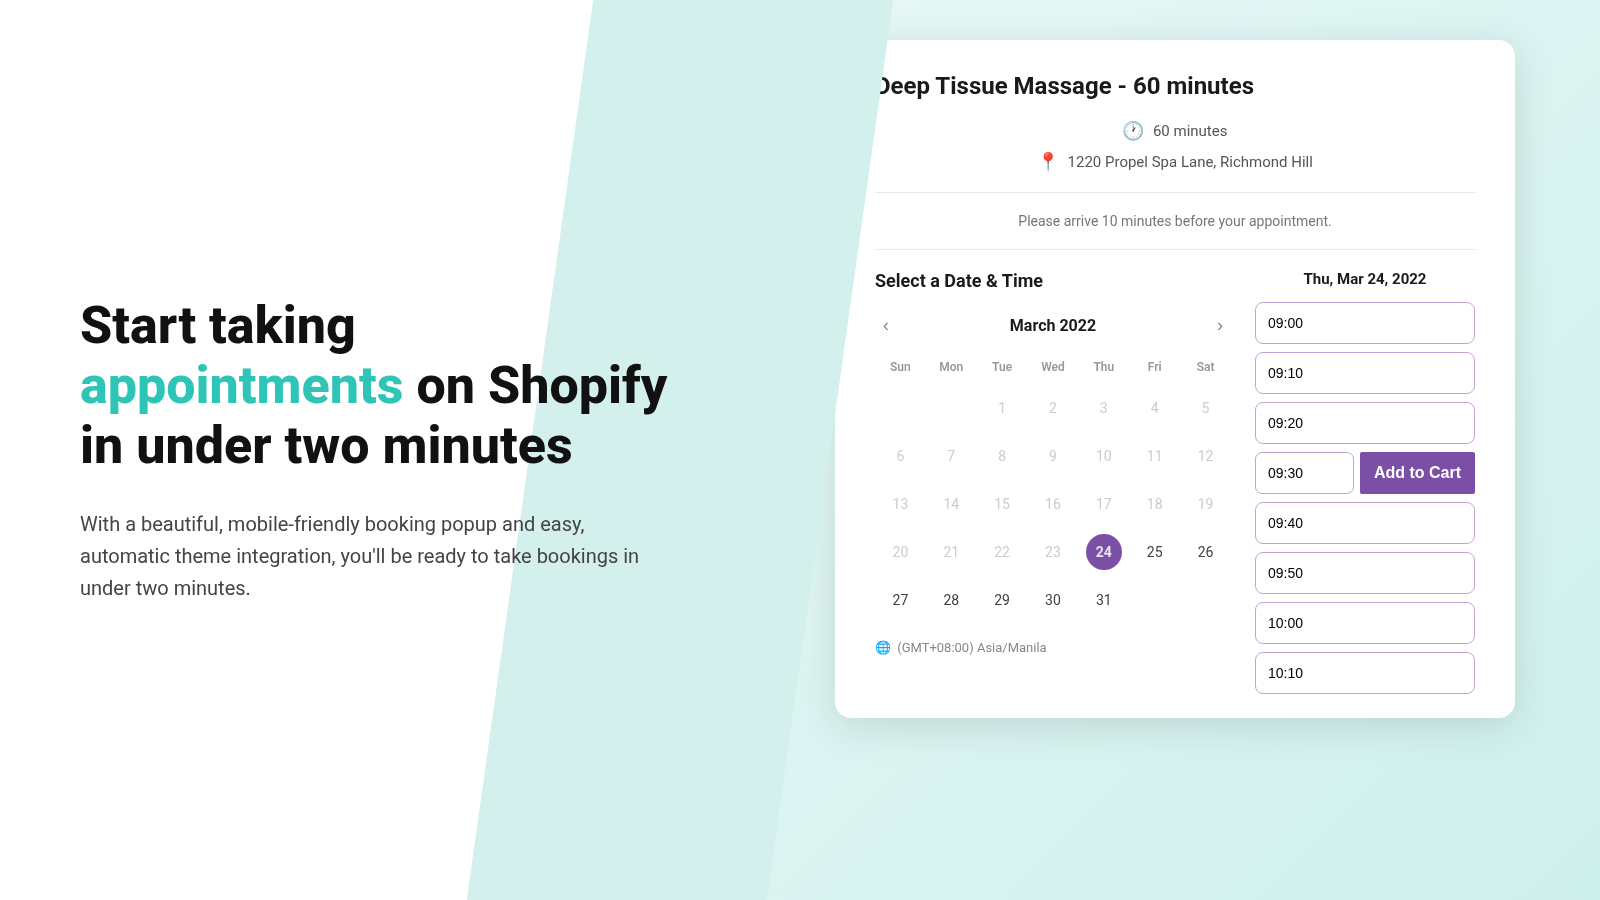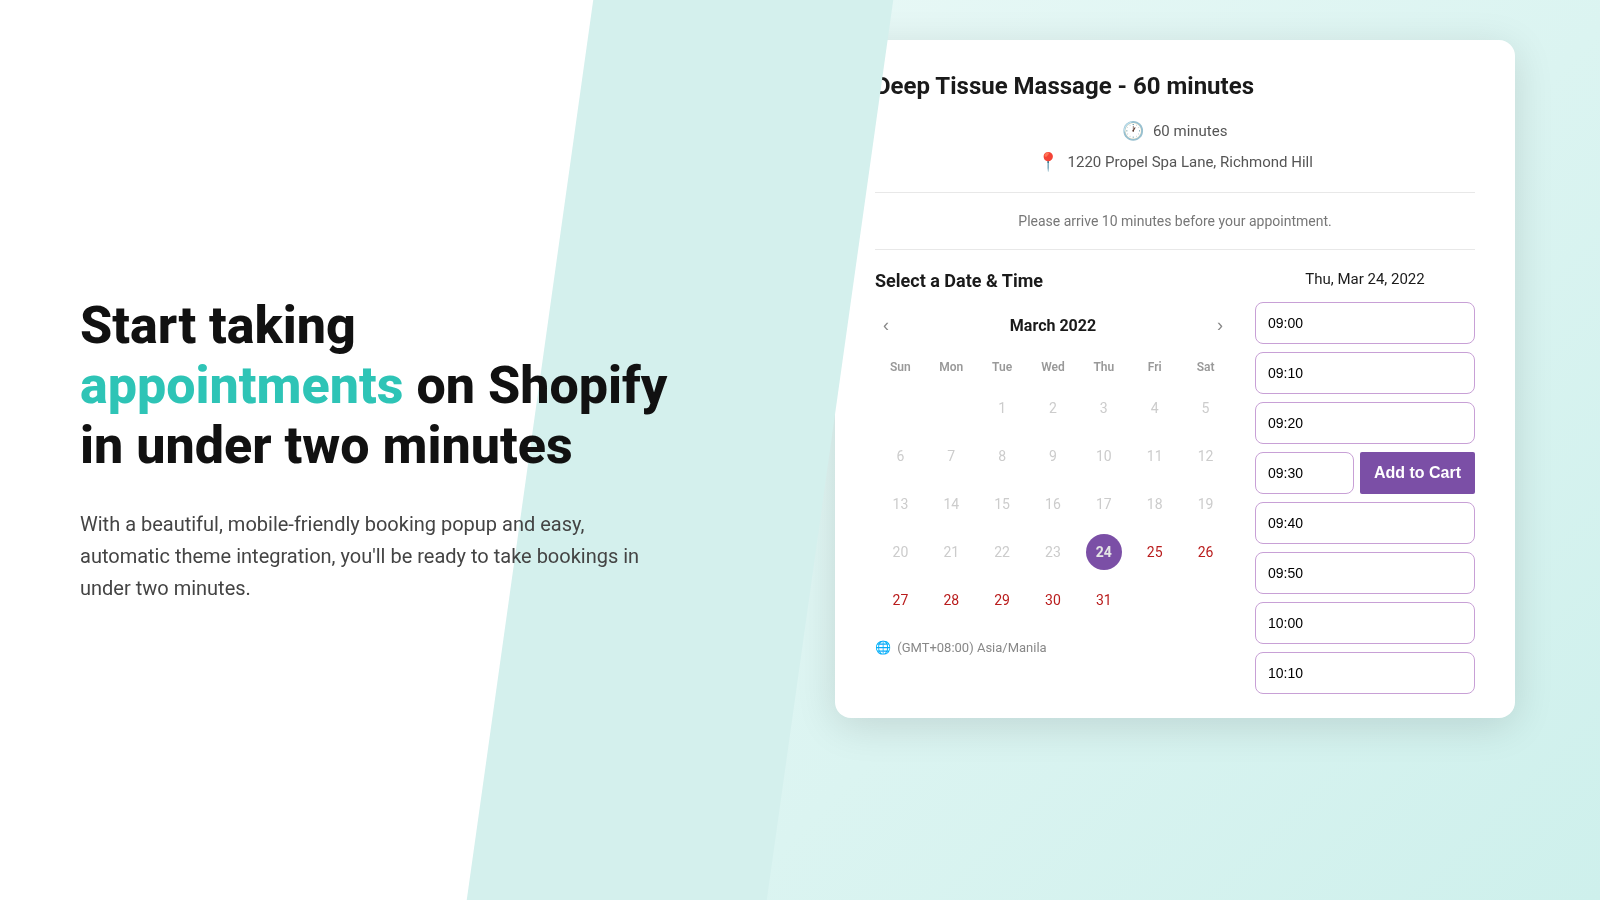--- a/index.html
+++ b/index.html
@@ -181,21 +181,21 @@
     }
 
     .cal-day {
       display: inline-flex;
       align-items: center;
       justify-content: center;
       width: 36px;
       height: 36px;
       border-radius: 50%;
       font-size: 14px;
-      color: #b91c1c;
+      color: #404040;
       cursor: pointer;
     }
 
     .cal-day.disabled {
       color: #ccc;
       cursor: default;
     }
 
     .cal-day.selected {
       background: #7b4fa6;
@@ -212,21 +212,21 @@
       color: #888;
     }
 
     
     .timeslot-section {
       width: 220px;
     }
 
     .selected-date-label {
       font-size: 15px;
-      font-weight: 400;
+      font-weight: 700;
       color: #1a1a1a;
       margin-bottom: 14px;
       text-align: center;
     }
 
     .time-slots {
       display: flex;
       flex-direction: column;
       gap: 8px;
     }
@@ -243,20 +243,21 @@
       transition: background 0.15s;
     }
 
     .time-slot-row {
       display: flex;
       gap: 6px;
     }
 
     .time-slot-row .time-slot {
       flex: 1;
+      border-radius: 7px;
     }
 
     .add-to-cart-btn {
       background: #7b4fa6;
       color: #fff;
       border: none;
       border-radius: 2px;
       padding: 12px 14px;
       font-size: 16px;
       font-weight: 600;

